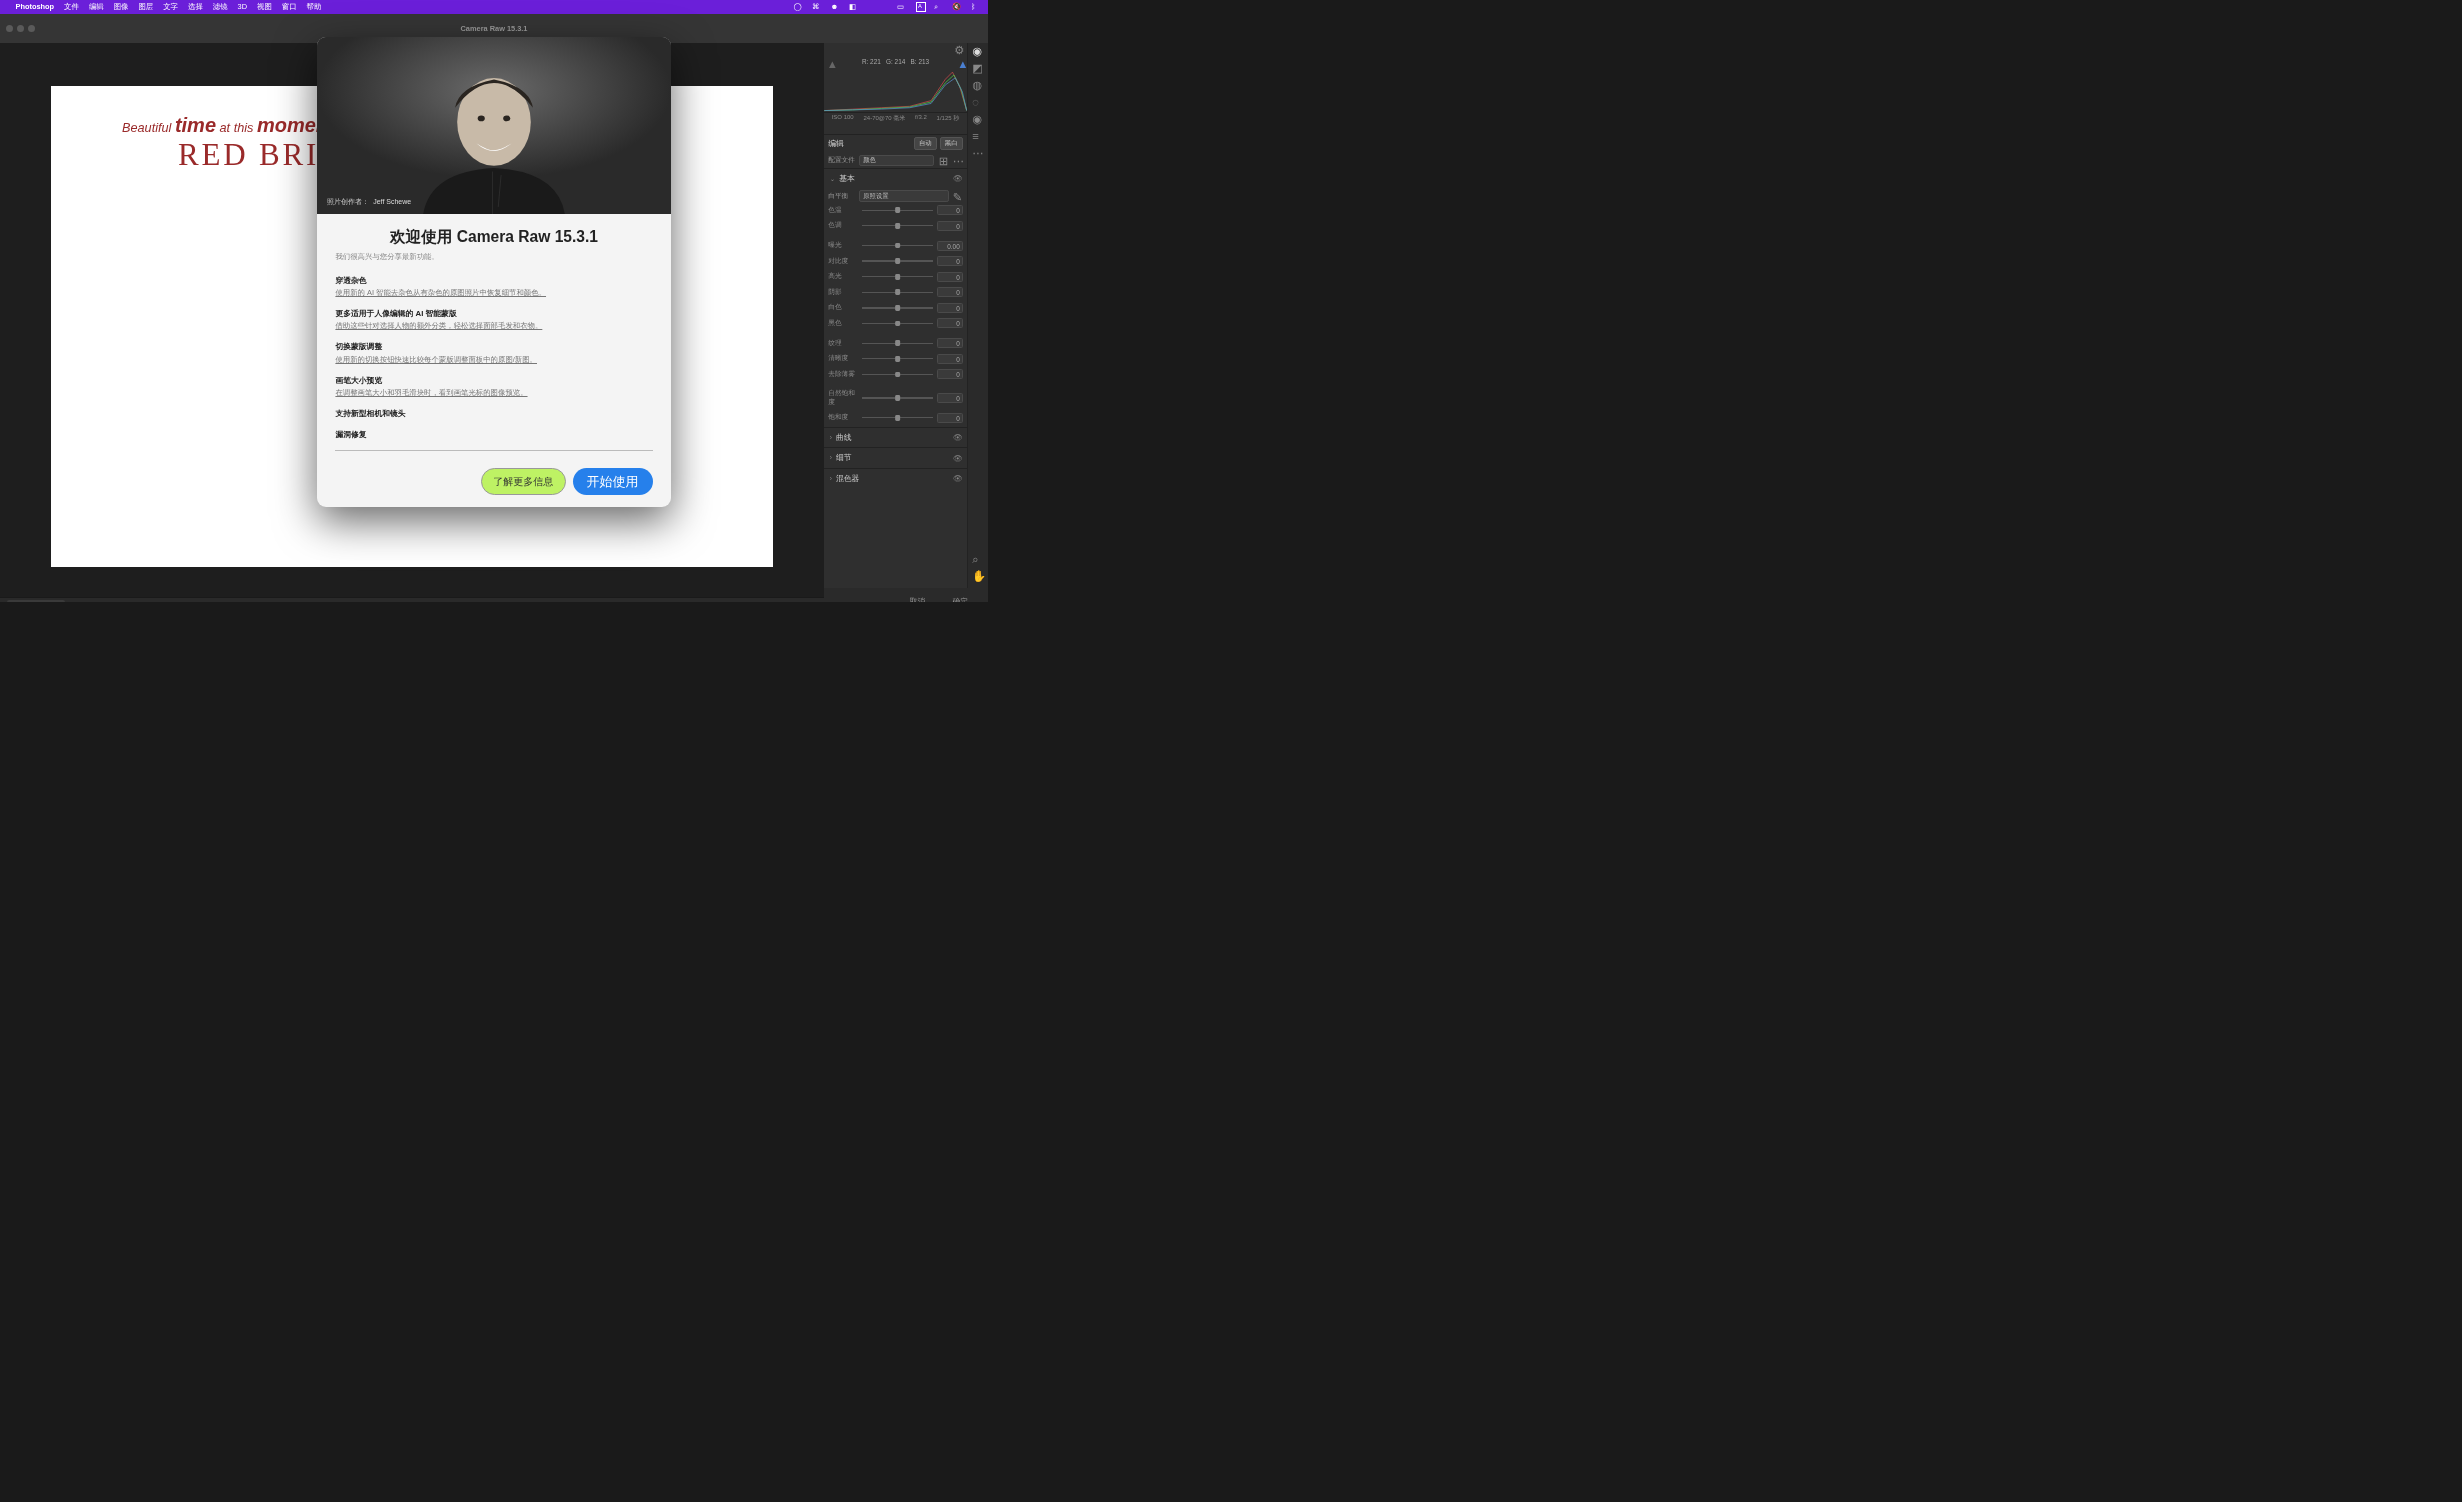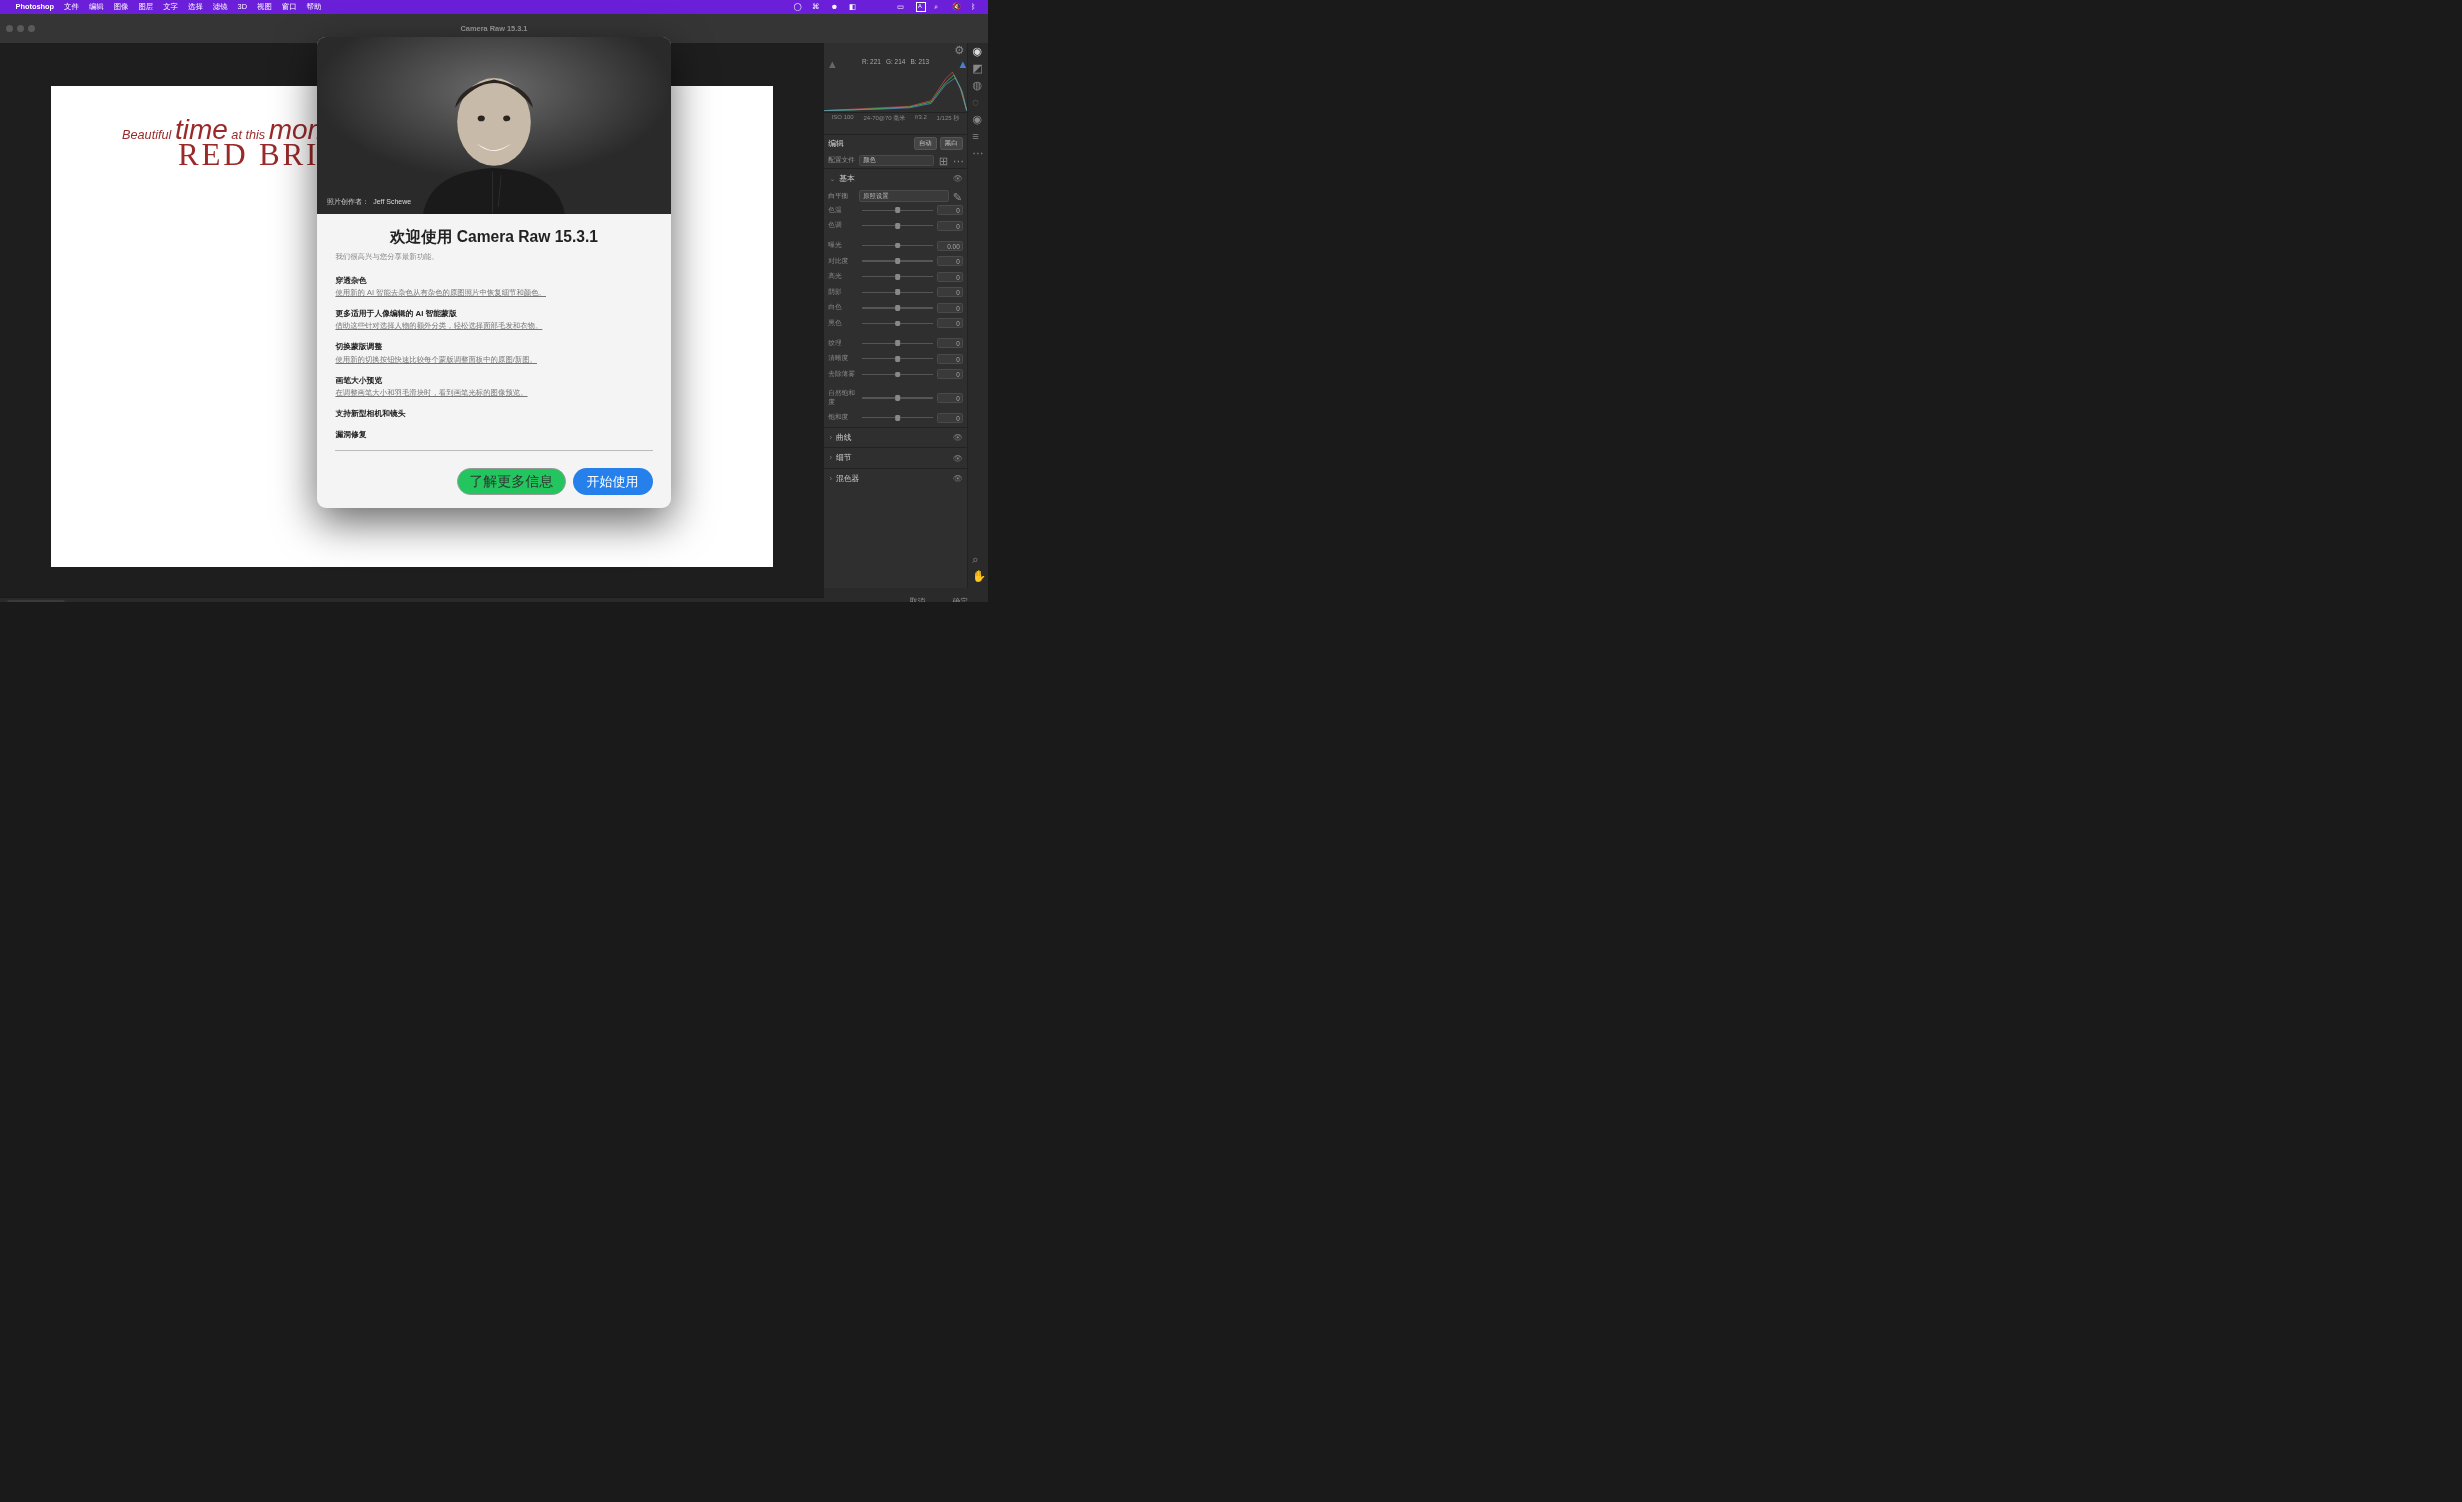--- a/index.html
+++ b/index.html
@@ -19,21 +19,21 @@
 .traffic { display: flex; gap: 4.2px; padding-left: 5.7px; }
 .traffic span { width: 7px; height: 7px; border-radius: 50%; background: #5a5a5a; display: block; }
 .titlebar .title { color: #999; font-size: 7.4px; font-weight: 600; position: absolute; left: 50%; transform: translateX(-50%); }
 
 
 .main { display: flex; height: calc(100% - 15.6px); }
 .canvas-area { flex: 1; background: #1e1e1e; position: relative; display: flex; flex-direction: column; }
 .canvas-wrap { flex: 1; display: flex; align-items: center; justify-content: center; padding: 14px 28px 0 28px; }
 .canvas { background: #fff; width: 100%; max-width: 722px; height: 481px; position: relative; overflow: hidden; }
 .canvas-text1 { font-family: "Times New Roman", serif; font-style: italic; color: #9a2a2a; font-size: 12.7px; position: absolute; top: 28px; left: 71px; }
-.canvas-text1 .b { font-size: 28px; font-weight: 400; }
+.canvas-text1 .b { font-size: 20px; font-weight: 700; }
 .canvas-text2 { font-family: "Times New Roman", serif; color: #9a2a2a; font-size: 31px; font-weight: 400; letter-spacing: 2.8px; position: absolute; top: 51px; left: 127px; }
 .footer-bar { height: 18.4px; background: #2a2a2a; display: flex; align-items: center; padding: 0 7px; gap: 7px; border-top: 0.7px solid #1a1a1a; }
 .footer-bar .zoom { background: #3a3a3a; color: #ccc; font-size: 7px; padding: 1.4px 5.7px; border-radius: 2.1px; display: flex; align-items: center; }
 .footer-bar .zoom .chev { margin-left: 2.8px; font-size: 5.7px; }
 .footer-bar .spacer { flex: 1; }
 .footer-bar .ic { width: 10px; height: 10px; color: #888; }
 
 .bottom-buttons { position: absolute; bottom: 0; right: 0; height: 27px; display: flex; align-items: center; gap: 7px; padding: 0 10px; background: #2a2a2a; width: 164px; }
 .bottom-buttons button { background: transparent; border: none; color: #999; font-size: 7.8px; padding: 2.8px 10px; cursor: pointer; }
 
@@ -82,21 +82,21 @@
 .modal-hero .credit { position: absolute; bottom: 7px; left: 10px; color: #ccc; font-size: 7px; }
 .modal-hero .credit .name { margin-left: 4.2px; color: #ddd; }
 .modal-body { padding: 12.7px 18.4px 7px 18.4px; }
 .modal-body h1 { text-align: center; font-size: 15.6px; font-weight: 700; color: #222; margin-bottom: 4.2px; }
 .modal-body .sub { text-align: left; color: #888; font-size: 7.4px; margin-bottom: 12.7px; }
 .feat { margin-bottom: 10px; }
 .feat .t { font-weight: 700; color: #222; font-size: 7.8px; margin-bottom: 2.1px; }
 .feat .d { color: #777; font-size: 7.4px; line-height: 1.4; text-decoration: underline; }
 .modal hr { border: none; border-top: 0.7px solid #bbb; margin: 8.5px 0 10px 0; }
 .modal-foot { display: flex; justify-content: flex-end; gap: 7px; padding: 0 18.4px 12.7px 18.4px; }
-.btn-secondary { background: #22c55e; border: 0.7px solid #999; border-radius: 14px; padding: 3.5px 11.3px; font-size: 14px; color: #333; cursor: pointer; }
+.btn-secondary { background: #bef264; border: 0.7px solid #999; border-radius: 14px; padding: 3.5px 11.3px; font-size: 10px; color: #333; cursor: pointer; }
 .btn-primary { background: #2680eb; border: none; border-radius: 14px; padding: 4.2px 14px; font-size: 13px; color: #fff; cursor: pointer; }
 
 svg.histogram path { fill: none; stroke-width: 1; }
 </style>
 </head>
 <body>
 
 <div class="menubar">
   <span class="apple"></span>
   <span class="app">Photoshop</span>

